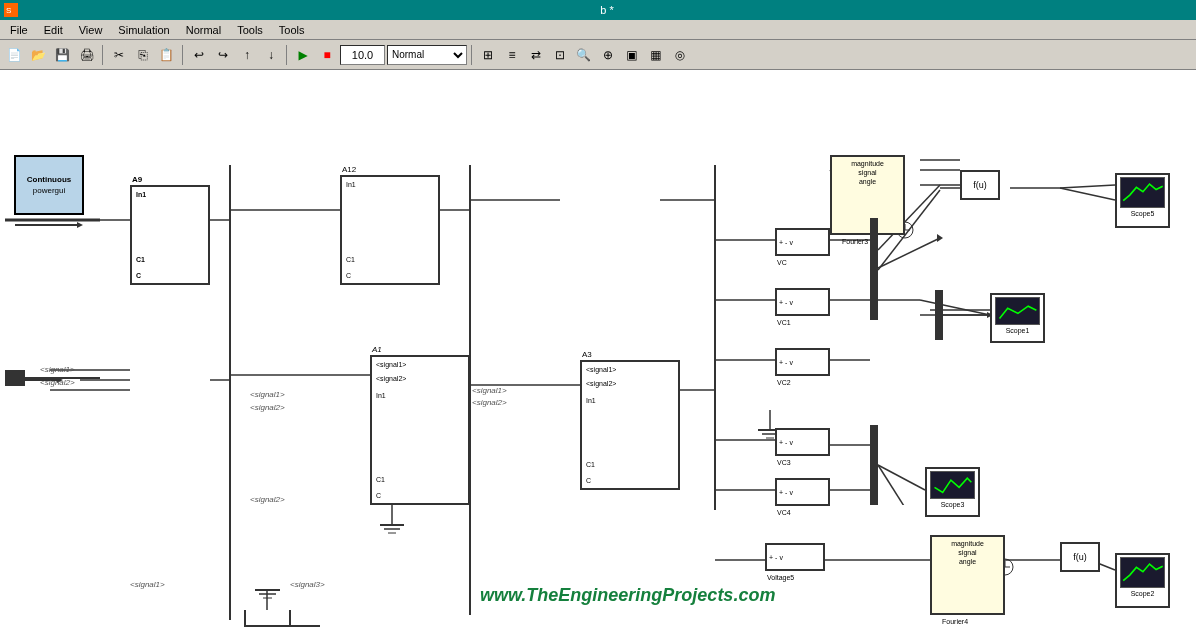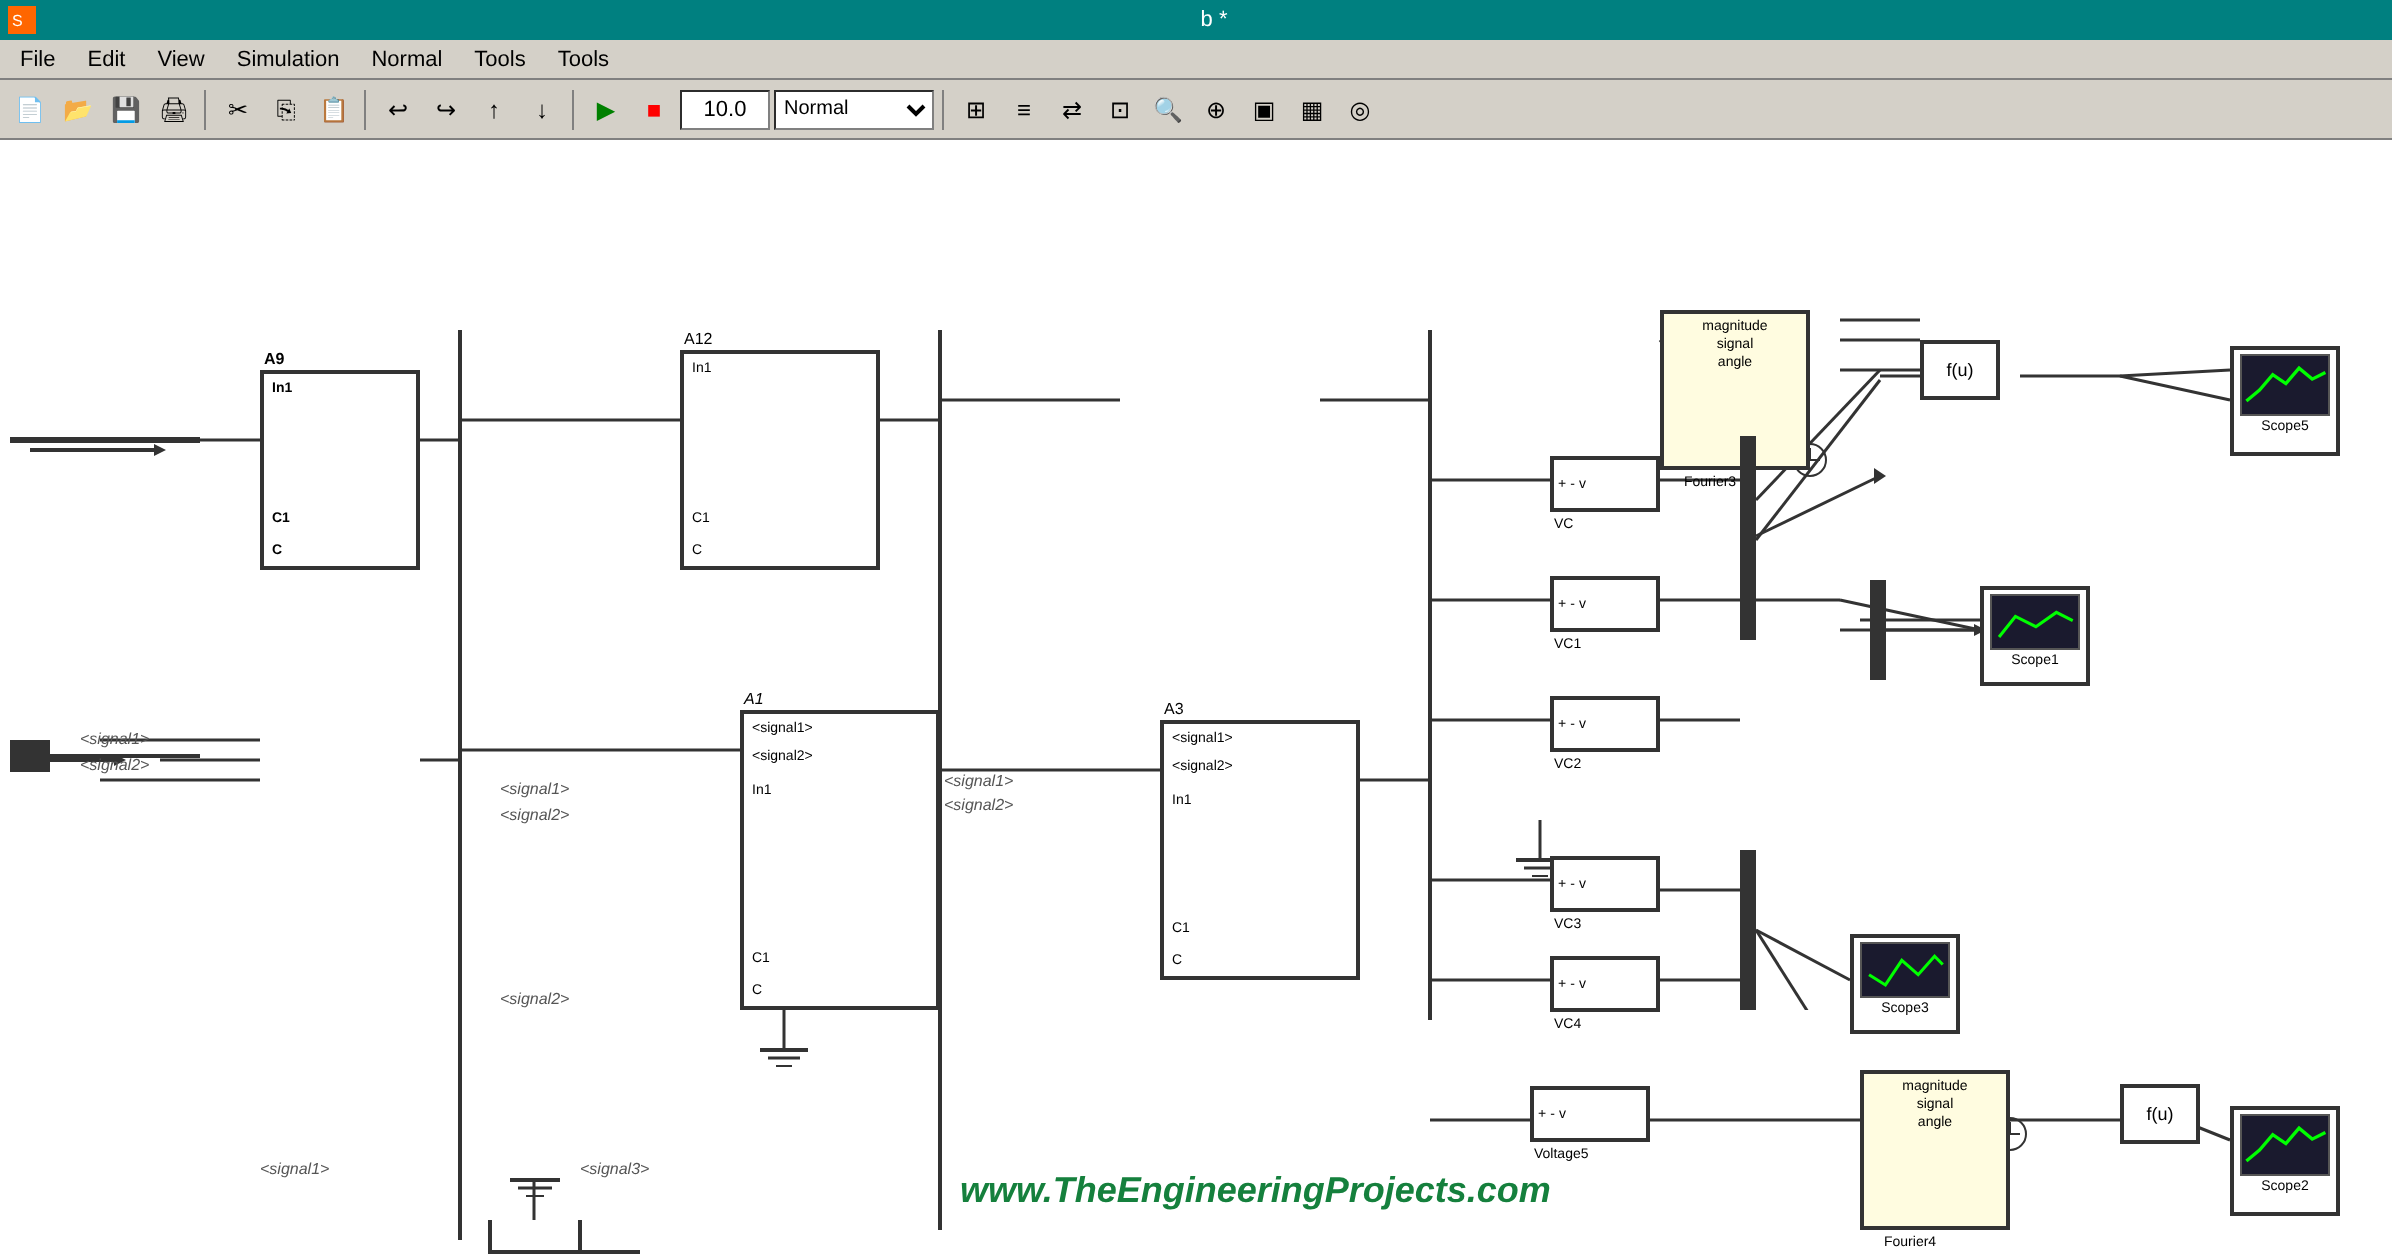--- a/index.html
+++ b/index.html
@@ -268,20 +268,26 @@
     <circle cx="1005" cy="497" r="8" fill="none" stroke="#333" stroke-width="1"></circle>
     <line x1="1005" y1="491" x2="1005" y2="497" stroke="#333" stroke-width="1"></line>
     <line x1="1005" y1="497" x2="1010" y2="497" stroke="#333" stroke-width="1"></line>
 
     <line x1="15" y1="155" x2="80" y2="155" stroke="#333" stroke-width="2"></line>
     <polygon points="77,152 83,155 77,158" fill="#333"></polygon>
     <line x1="15" y1="310" x2="60" y2="310" stroke="#333" stroke-width="2"></line>
     <polygon points="57,307 63,310 57,313" fill="#333"></polygon>
   </svg>
 
+  <div class="powergui-block">
+    <div class="powergui-inner">
+      <div style="font-size:8px;font-weight:bold;">Continuous</div>
+      <div style="font-size:8px;margin-top:2px;">powergui</div>
+    </div>
+  </div>
 
   <div style="position:absolute; left:130px; top:115px; width:80px; height:100px; border:2px solid #333; background:white;font-weight:bold;">
     <div style="position:absolute;top:-12px;left:0;font-size:8px;">A9</div>
     <div style="position:absolute;top:4px;left:4px;font-size:7px;">In1</div>
     <div style="position:absolute;bottom:20px;left:4px;font-size:7px;">C1</div>
     <div style="position:absolute;bottom:4px;left:4px;font-size:7px;">C</div>
   </div>
 
   <div style="position:absolute; left:340px; top:105px; width:100px; height:110px; border:2px solid #333; background:white;">
     <div style="position:absolute;top:-12px;left:0;font-size:8px;">A12</div>

